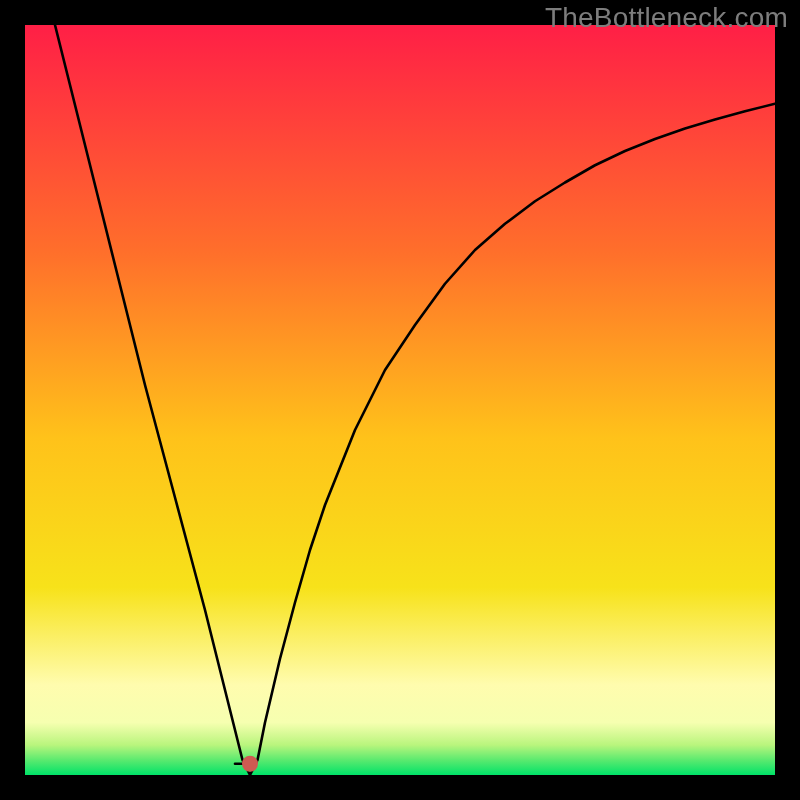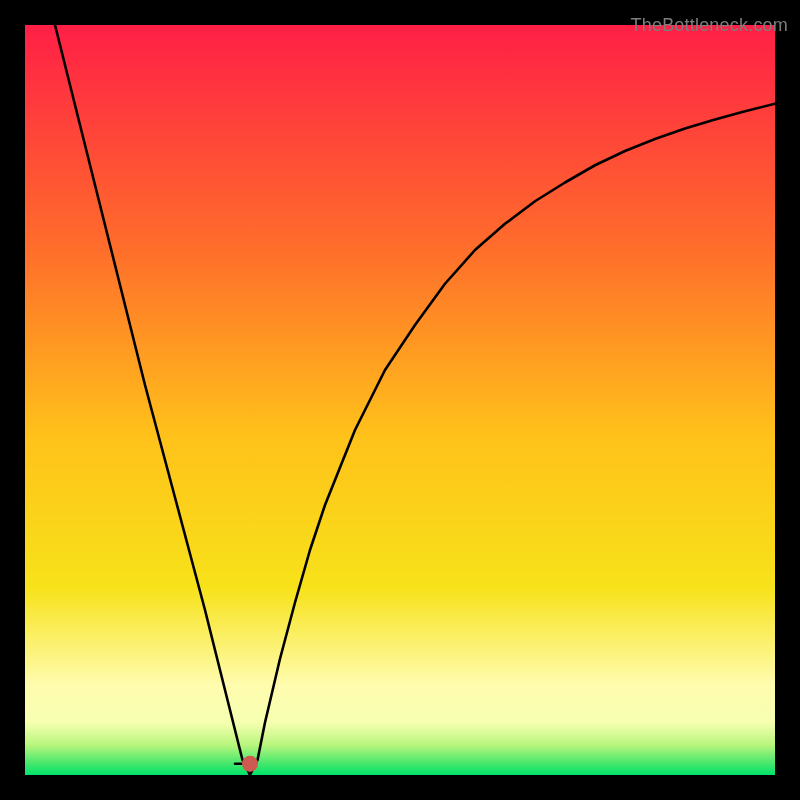--- a/index.html
+++ b/index.html
@@ -12,23 +12,23 @@
     overflow: hidden;
   }
   .frame {
     position: relative;
     width: 800px;
     height: 800px;
     background: #000;
   }
   .watermark {
     position: absolute;
-    top: 15px;
+    top: 2px;
     right: 12px;
-    font-size: 18px;
+    font-size: 28px;
     color: #7d7d7d;
     letter-spacing: 0.2px;
     z-index: 4;
   }
   .plot-wrap {
     position: absolute;
     left: 25px;
     top: 25px;
     width: 750px;
     height: 750px;

